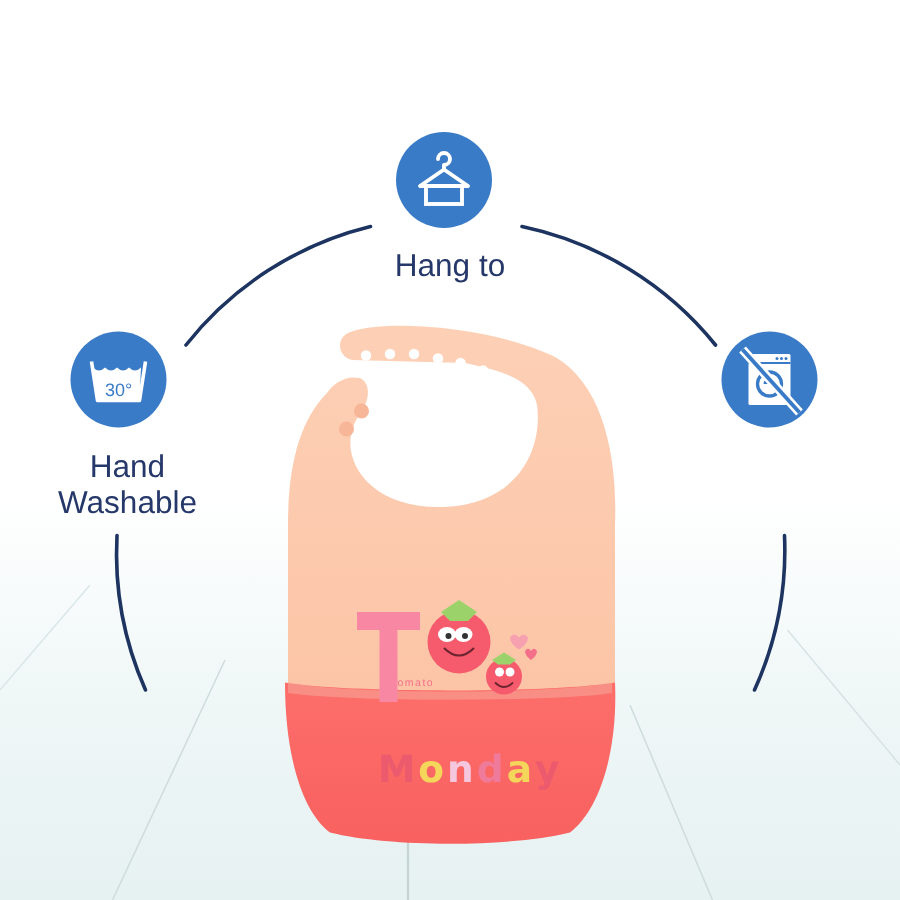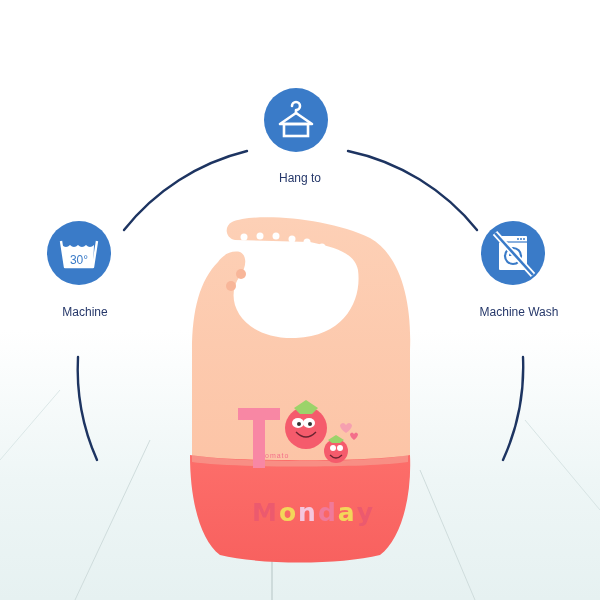--- a/index.html
+++ b/index.html
@@ -3,21 +3,21 @@
 <meta charset="utf-8">
 <style>
   html, body { margin:0; padding:0; }
   body { width:600px; height:600px; overflow:hidden; font-family:"Liberation Sans", sans-serif; }
   .canvas { position:relative; width:600px; height:600px;
     background: linear-gradient(180deg, #ffffff 0%, #ffffff 55%, #eef6f6 80%, #e6f1f1 100%); overflow:hidden; }
   .floor { position:absolute; left:0; top:0; width:600px; height:600px; }
   .arc { position:absolute; left:0; top:0; width:600px; height:600px; }
   .icon-circle { position:absolute; width:64px; height:64px; border-radius:50%; background:#3a7bc8; }
   .icon-circle svg { position:absolute; left:0; top:0; width:64px; height:64px; }
-  .label { position:absolute; color:#26386a; font-size:12px; text-align:center; line-height:24px; }
+  .label { position:absolute; color:#26386a; font-size:21px; text-align:center; line-height:24px; }
   .bib { position:absolute; left:0; top:0; width:600px; height:600px; }
   .monday { position:absolute; left:252px; top:498px; font-size:25px; font-weight:bold; letter-spacing:2px; font-family:"DejaVu Sans", sans-serif; }
   .monday span { display:inline-block; }
   .tomato-word { position:absolute; left:265px; top:452px; font-size:7px; color:#f46f8a; letter-spacing:1px; }
 </style>
 </head>
 <body>
 
 <div class="canvas">
 
@@ -52,38 +52,38 @@
   </div>
 
   <div class="icon-circle" style="left:47px;top:221px;">
     <svg viewBox="0 0 64 64">
       <path d="M14 20 L18 46 H46 L50 20" fill="none" stroke="#fff" stroke-width="2.4" stroke-linejoin="round"></path>
       <path d="M15 24 q4 4 8 0 q4 4 8 0 q4 4 8 0 q4 4 8 0 L46 46 H18 Z" fill="#fff"></path>
       <text x="32" y="43" text-anchor="middle" font-size="12" fill="#3a7bc8" font-family="Liberation Sans, sans-serif">30°</text>
     </svg>
   </div>
   <div class="label" style="left:20px;top:300px;width:130px;">
-    <div>Machine</div>
+    <div>Hand</div>
+    <div>Washable</div>
   </div>
 
   <div class="icon-circle" style="left:481px;top:221px;">
     <svg viewBox="0 0 64 64">
       <rect x="18" y="15" width="28" height="34" rx="1" fill="#fff"></rect>
       <line x1="18" y1="21" x2="46" y2="21" stroke="#3a7bc8" stroke-width="1.2"></line>
       <circle cx="37" cy="18" r="1" fill="#3a7bc8"></circle>
         <circle cx="40" cy="18" r="1" fill="#3a7bc8"></circle>
         <circle cx="43" cy="18" r="1" fill="#3a7bc8"></circle>
       <circle cx="32" cy="35" r="8" fill="none" stroke="#3a7bc8" stroke-width="2.2"></circle>
       <path d="M28 35 a4 4 0 0 1 8 0" fill="#3a7bc8"></path>
       <line x1="14" y1="12" x2="52" y2="54" stroke="#fff" stroke-width="6"></line>
       <line x1="14" y1="12" x2="52" y2="54" stroke="#3a7bc8" stroke-width="2.6"></line>
     </svg>
   </div>
   <div class="label" style="left:440px;top:300px;width:158px;">
-    <div>Machine Wash</div>
   </div>
 
   <svg class="bib" viewBox="0 0 600 600">
     <defs>
       <linearGradient id="pk" x1="0" y1="0" x2="0" y2="1">
         <stop offset="0" stop-color="#fdd0b6"></stop>
           <stop offset="1" stop-color="#fcc4a6"></stop>
       </linearGradient>
       <linearGradient id="cr" x1="0" y1="0" x2="0" y2="1">
         <stop offset="0" stop-color="#fd6e6a"></stop>

